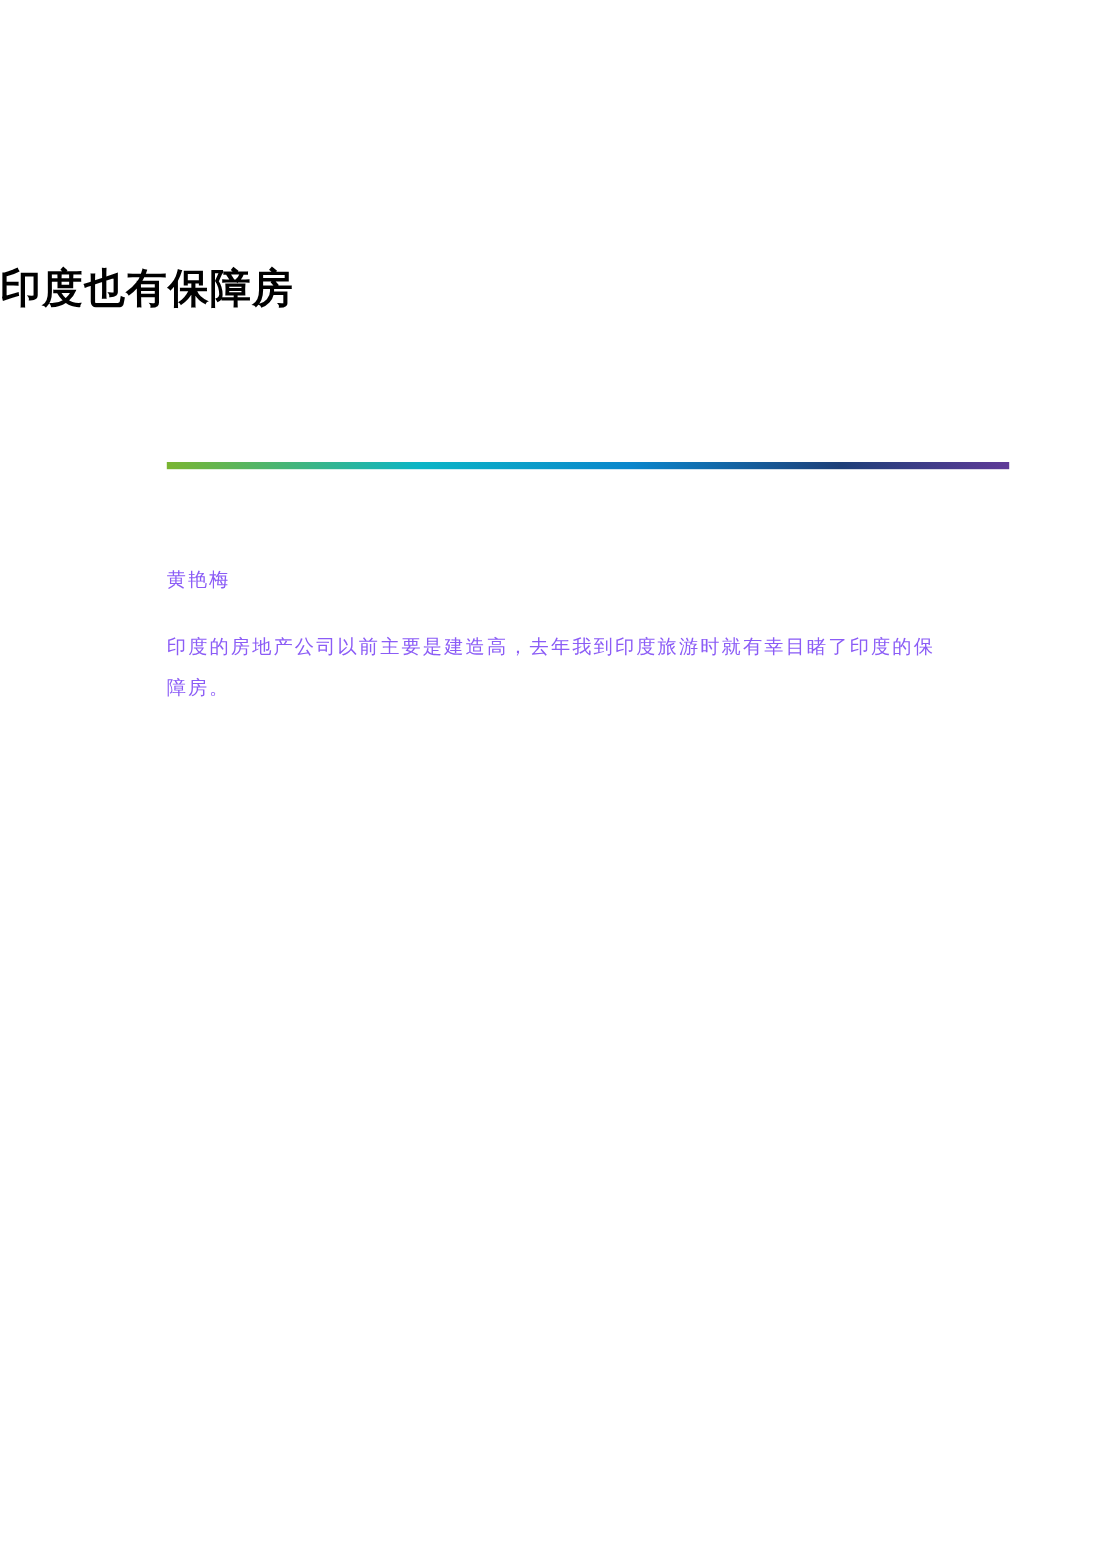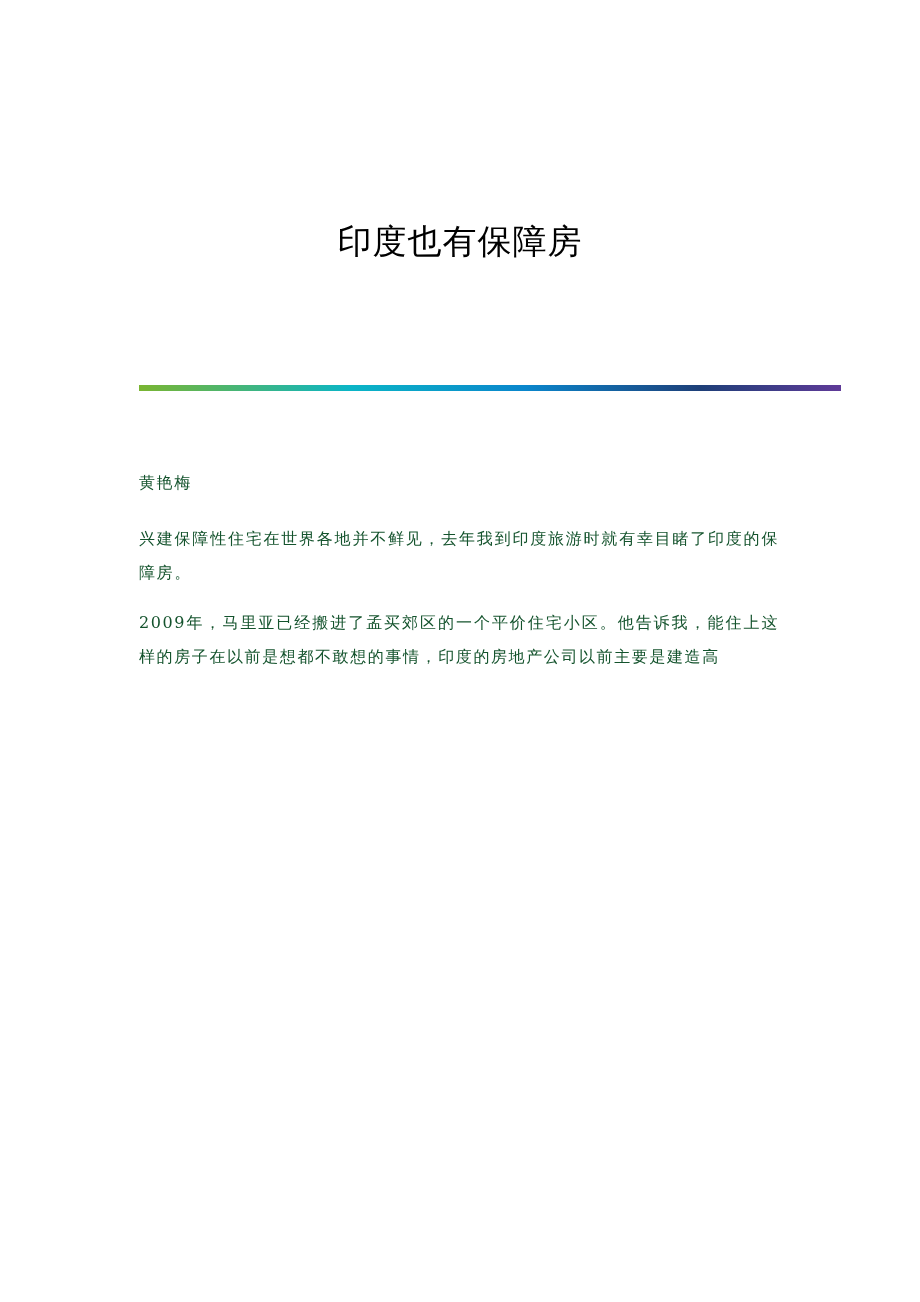--- a/index.html
+++ b/index.html
@@ -13,57 +13,55 @@
       position: relative;
       overflow: hidden;
       font-family: "DejaVu Serif", "Liberation Serif", serif;
       color: #111111;
     }
     .page-title {
       position: absolute;
       top: 216px;
       left: 0;
       width: 920px;
-      text-align: center;
       font-size: 34px;
       line-height: 50px;
-      font-weight: normal;
+      font-weight: bold;
       letter-spacing: 1px;
       margin: 0;
       color: #000000;
     }
     .divider-bar {
       position: absolute;
       top: 385px;
       left: 139px;
       width: 702px;
       height: 6px;
     }
     .content {
       position: absolute;
       left: 139px;
       top: 466px;
       width: 640px;
       font-size: 16px;
       line-height: 34px;
-      color: #14532d;
+      color: #8b5cf6;
     }
     .content p {
       margin: 0 0 16px 0;
       letter-spacing: 1.6px;
       text-align: justify;
     }
     .author {
       margin-bottom: 22px !important;
     }
   </style>
 </head>
 <body>
 
 <h1 class="page-title">印度也有保障房</h1>
 
 <div class="divider-bar" style="background: linear-gradient(to right, #7ab531 0%, #0bb5c6 30%, #0a86cc 55%, #1e3f78 80%, #5f3a98 100%);"></div>
 
 <div class="content">
   <p class="author">黄艳梅</p>
-  <p>兴建保障性住宅在世界各地并不鲜见，去年我到印度旅游时就有幸目睹了印度的保障房。</p>
-  <p>2009年，马里亚已经搬进了孟买郊区的一个平价住宅小区。他告诉我，能住上这样的房子在以前是想都不敢想的事情，印度的房地产公司以前主要是建造高</p>
+  <p>印度的房地产公司以前主要是建造高，去年我到印度旅游时就有幸目睹了印度的保障房。</p>
 </div>
 
 </body></html>

